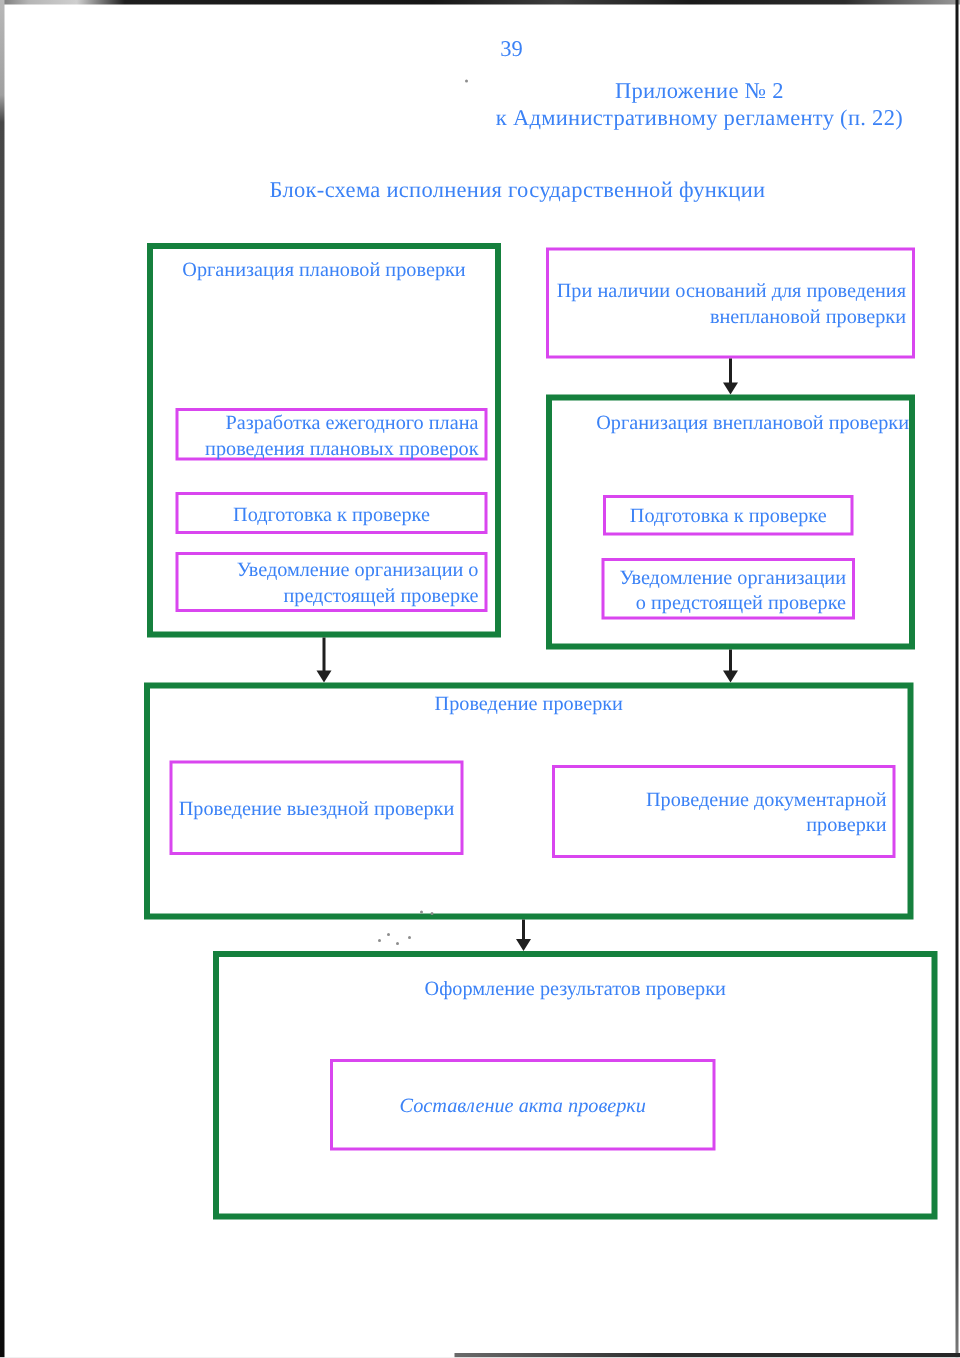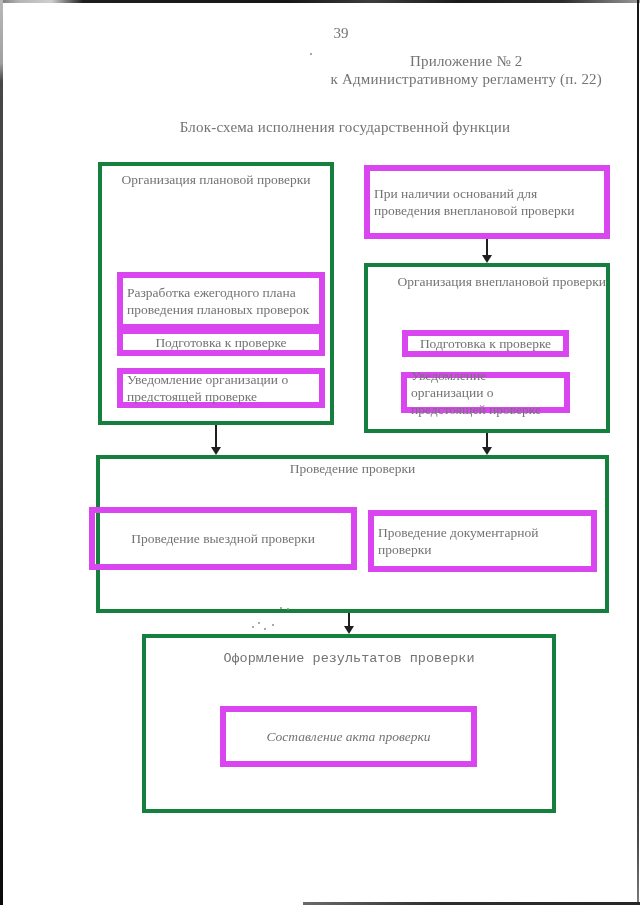--- a/index.html
+++ b/index.html
@@ -1,21 +1,21 @@
 <!DOCTYPE html>
 <html><head>
 <meta charset="utf-8">
 <style>
   html,body{margin:0;padding:0;background:#e8e8e8;}
   .page{
     position:relative;
     width:640px;height:905px;
     background:#ffffff;
     font-family:"Liberation Serif","DejaVu Serif",serif;
-    color:#737373;
+    color:#3b82f6;
     overflow:hidden;
     margin:0 auto;
   }
   
   .edge-top{position:absolute;left:0;top:0;width:640px;height:3px;
     background:linear-gradient(90deg,#777 0%,#b5b5b5 3%,#cfcfcf 8%,#1e1e1e 13%,#161616 45%,#3d3d3d 58%,#1a1a1a 72%,#2c2c2c 88%,#9a9a9a 100%);}
   .edge-left{position:absolute;left:0;top:0;width:3px;height:905px;
     background:linear-gradient(180deg,#b8b8b8 0%,#a0a0a0 7%,#474747 9%,#3c3c3c 50%,#222 72%,#0a0a0a 100%);}
   .edge-right{position:absolute;left:637px;top:0;width:2px;height:905px;
     background:linear-gradient(180deg,#161616 0%,#1c1c1c 78%,#4a4a4a 93%,#7a7a7a 100%);}
@@ -24,23 +24,23 @@
 
   .page-number{position:absolute;left:301px;top:25px;width:80px;
     text-align:center;font-size:15px;}
   .appendix{position:absolute;right:38px;top:53px;text-align:center;
     font-size:15px;line-height:17.5px;letter-spacing:0.2px;}
   .doc-title{position:absolute;left:150px;top:119px;width:390px;
     text-align:center;font-size:15px;letter-spacing:0.2px;}
 
   .fbox{position:absolute;border:4px solid #15803d;box-sizing:border-box;background:transparent;}
   .fbox .box-title{display:block;text-align:center;font-size:13.5px;line-height:16px;}
-  .step{position:absolute;border:6px solid #d946ef;box-sizing:border-box;
+  .step{position:absolute;border:2px solid #d946ef;box-sizing:border-box;
     display:flex;align-items:center;justify-content:center;
-    text-align:left;font-size:13.5px;line-height:17px;padding:1px 4px;}
+    text-align:right;font-size:13.5px;line-height:17px;padding:1px 4px;}
 
   .arrow{position:absolute;width:12px;margin-left:-6px;}
   .arrow-line{position:absolute;left:50%;transform:translateX(-50%);
     top:0;bottom:5px;width:2px;background:#1f1f1f;}
   .arrow-head{position:absolute;bottom:0;left:50%;transform:translateX(-50%);
     width:0;height:0;border-left:5px solid transparent;border-right:5px solid transparent;
     border-top:8px solid #1f1f1f;}
 
   .speck{position:absolute;background:#8d8d8d;width:2px;height:2px;border-radius:50%;}
 </style>
@@ -57,21 +57,21 @@
   <div class="page-number">39</div>
   <div class="appendix">
     <div>Приложение № 2</div>
     <div>к Административному регламенту (п. 22)</div>
   </div>
   <div class="doc-title">Блок-схема исполнения государственной функции</div>
 
   <div class="fbox" style="left:98px;top:162px;width:236px;height:263px;">
     <span class="box-title" style="padding-top:6px;">Организация плановой проверки</span>
   </div>
-  <div class="step" style="left:117px;top:272px;width:208px;height:58px;">Разработка ежегодного плана проведения плановых проверок</div>
+  <div class="step" style="left:117px;top:272px;width:208px;height:35px;">Разработка ежегодного плана проведения плановых проверок</div>
   <div class="step" style="left:117px;top:328px;width:208px;height:28px;">Подготовка к проверке</div>
   <div class="step" style="left:117px;top:368px;width:208px;height:40px;">Уведомление организации о предстоящей проверке</div>
 
   <div class="step" style="left:364px;top:165px;width:246px;height:74px;">При наличии оснований для проведения внеплановой проверки</div>
 
   <div class="arrow" style="left:487px;top:239px;height:24px;">
     <div class="arrow-line"></div>
     <div class="arrow-head"></div>
   </div>
 
@@ -86,29 +86,29 @@
     <div class="arrow-head"></div>
   </div>
   <div class="arrow" style="left:487px;top:433px;height:22px;">
     <div class="arrow-line"></div>
     <div class="arrow-head"></div>
   </div>
 
   <div class="fbox" style="left:96px;top:455px;width:513px;height:158px;">
     <span class="box-title" style="padding-top:2px;">Проведение проверки</span>
   </div>
-  <div class="step" style="left:89px;top:507px;width:268px;height:63px;">Проведение выездной проверки</div>
+  <div class="step" style="left:113px;top:507px;width:196px;height:63px;">Проведение выездной проверки</div>
   <div class="step" style="left:368px;top:510px;width:229px;height:62px;">Проведение документарной проверки</div>
 
   <div class="arrow" style="left:349px;top:613px;height:21px;">
     <div class="arrow-line"></div>
     <div class="arrow-head"></div>
   </div>
 
-  <div class="fbox" style="left:142px;top:634px;width:414px;height:179px;font-family:Liberation Mono, monospace;">
+  <div class="fbox" style="left:142px;top:634px;width:483px;height:179px;">
     <span class="box-title" style="padding-top:13px;">Оформление результатов проверки</span>
   </div>
   <div class="step" style="left:220px;top:706px;width:257px;height:61px;font-style:italic;">Составление акта проверки</div>
 
   <div class="speck" style="left:280px;top:607px;"></div>
   <div class="speck" style="left:287px;top:608px;"></div>
   <div class="speck" style="left:252px;top:626px;"></div>
   <div class="speck" style="left:258px;top:622px;"></div>
   <div class="speck" style="left:264px;top:628px;"></div>
   <div class="speck" style="left:272px;top:624px;"></div>

